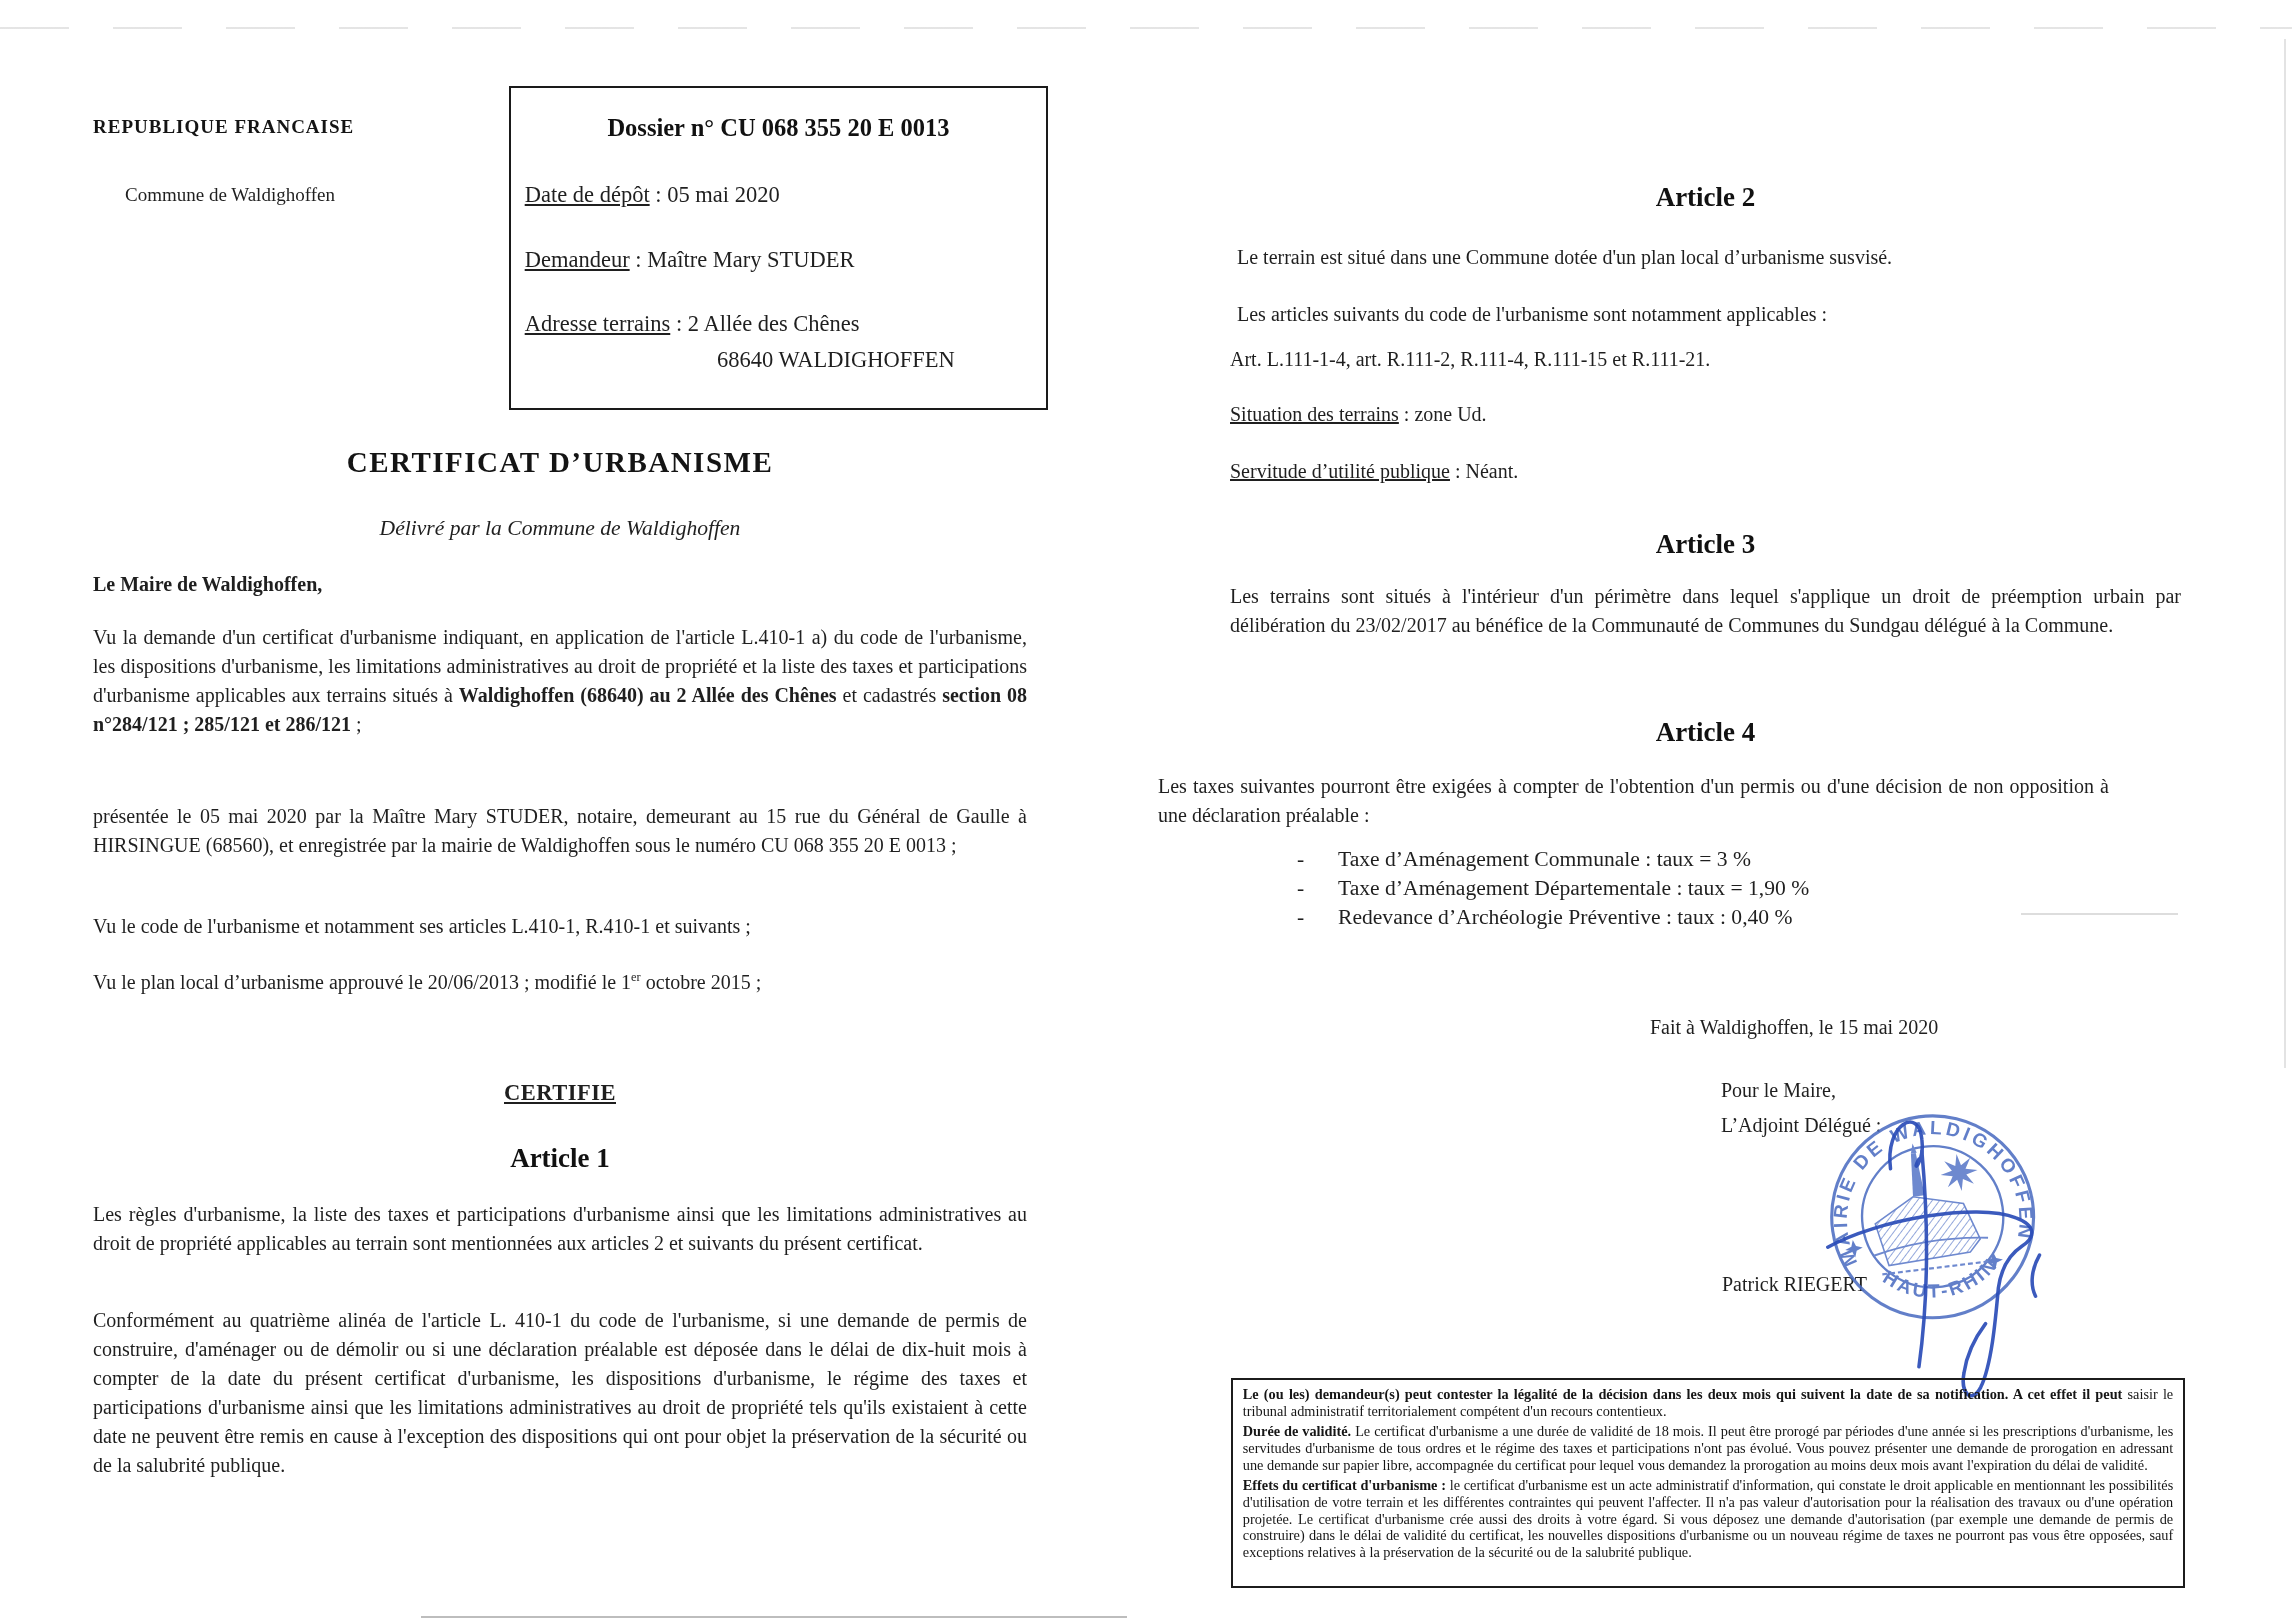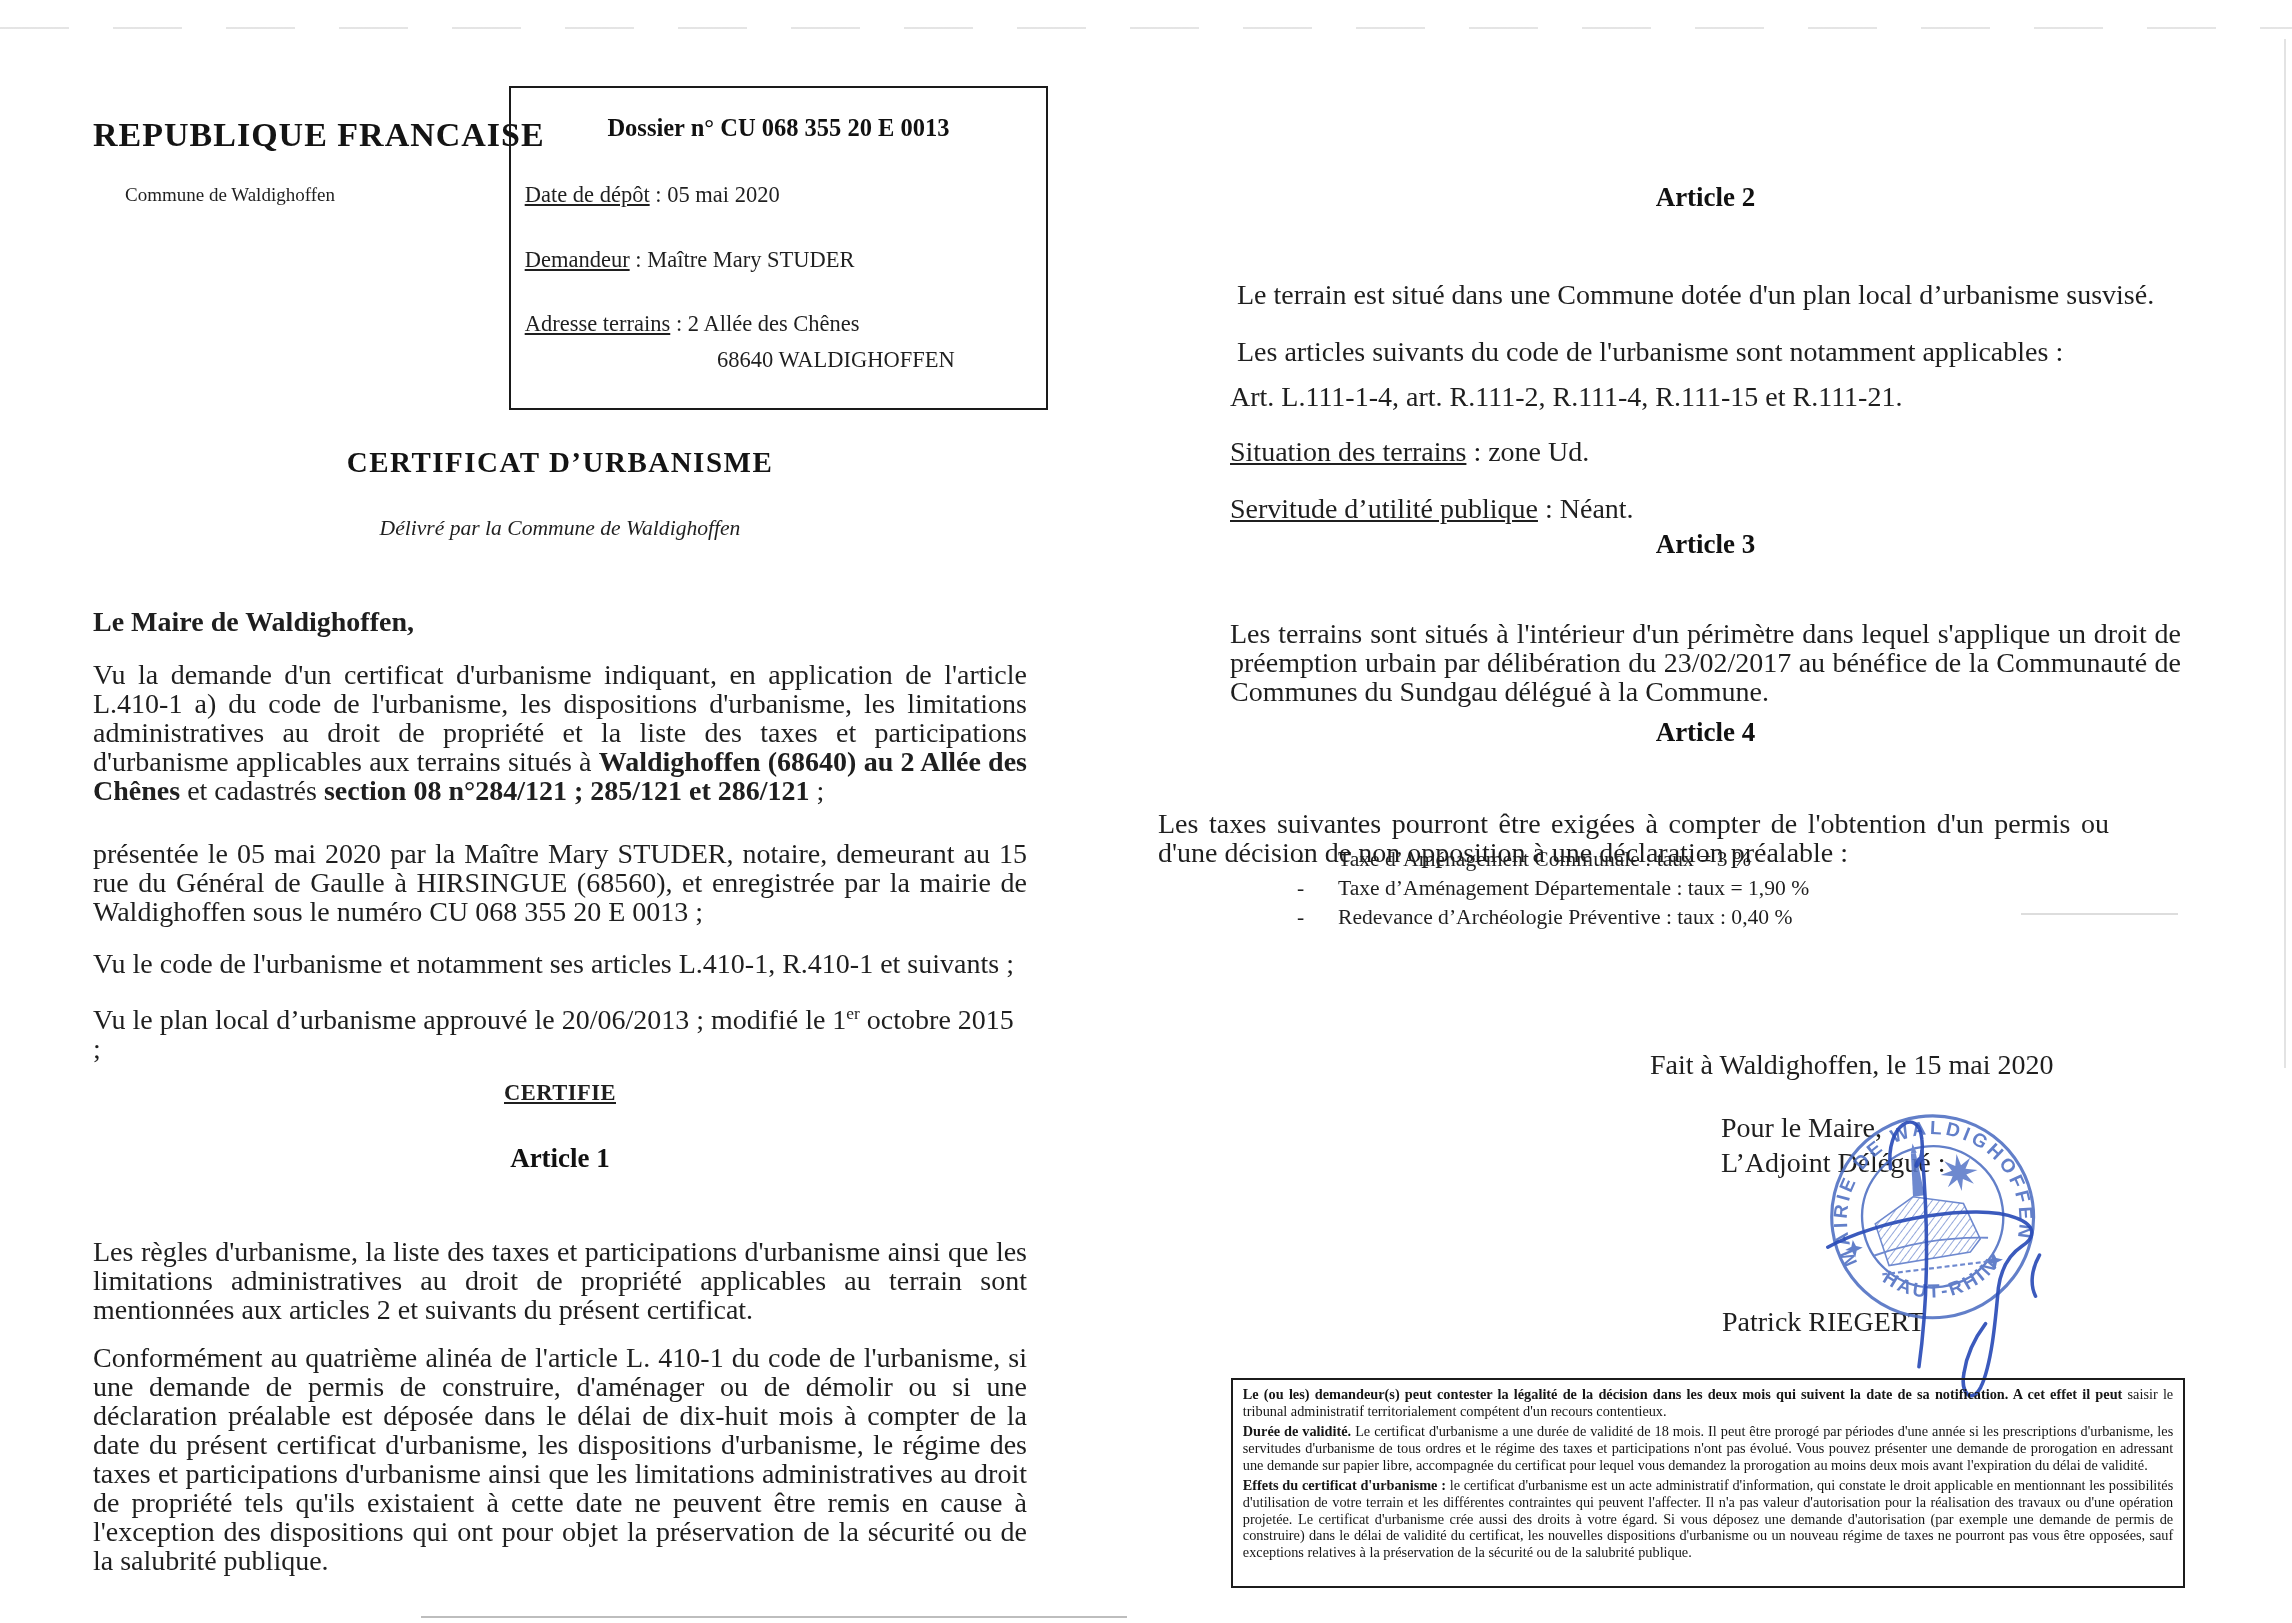--- a/index.html
+++ b/index.html
@@ -5,24 +5,24 @@
   html,body{margin:0;padding:0;background:#e8e8e8;}
   .page{
     position:relative;width:2293px;height:1623px;background:#ffffff;
     font-family:"Liberation Serif","DejaVu Serif",serif;color:#1f1f1f;overflow:hidden;
   }
   .abs{position:absolute;}
   .b{font-weight:bold;}
   .u{text-decoration:underline;}
   .ctr{text-align:center;}
   .just{text-align:justify;}
-  .body-text{font-size:28px;line-height:29px;margin-top:37px;}
+  .body-text{font-size:20px;line-height:29px;}
   .heading{font-size:27px;font-weight:bold;color:#111;}
   
-  .republic{font-size:34px;font-weight:bold;letter-spacing:1px;color:#141414;}
+  .republic{font-size:19px;font-weight:bold;letter-spacing:1px;color:#141414;}
   .commune{font-size:19px;}
   
   .dossier-box{left:509px;top:86px;width:535px;height:320px;border:2.9px solid #1a1a1a;}
   .dossier-title{position:absolute;top:25.5px;left:0;width:100%;text-align:center;font-size:24.5px;font-weight:bold;color:#111;}
   .dossier-field{position:absolute;left:13.7px;font-size:22.5px;}
   .dossier-field .lbl{text-decoration:underline;}
   
   .doc-title{font-size:29px;font-weight:bold;letter-spacing:1.5px;color:#141414;}
   .doc-subtitle{font-size:21.6px;font-style:italic;}
   .certifie{font-size:22.5px;font-weight:bold;text-decoration:underline;letter-spacing:0.5px;}

